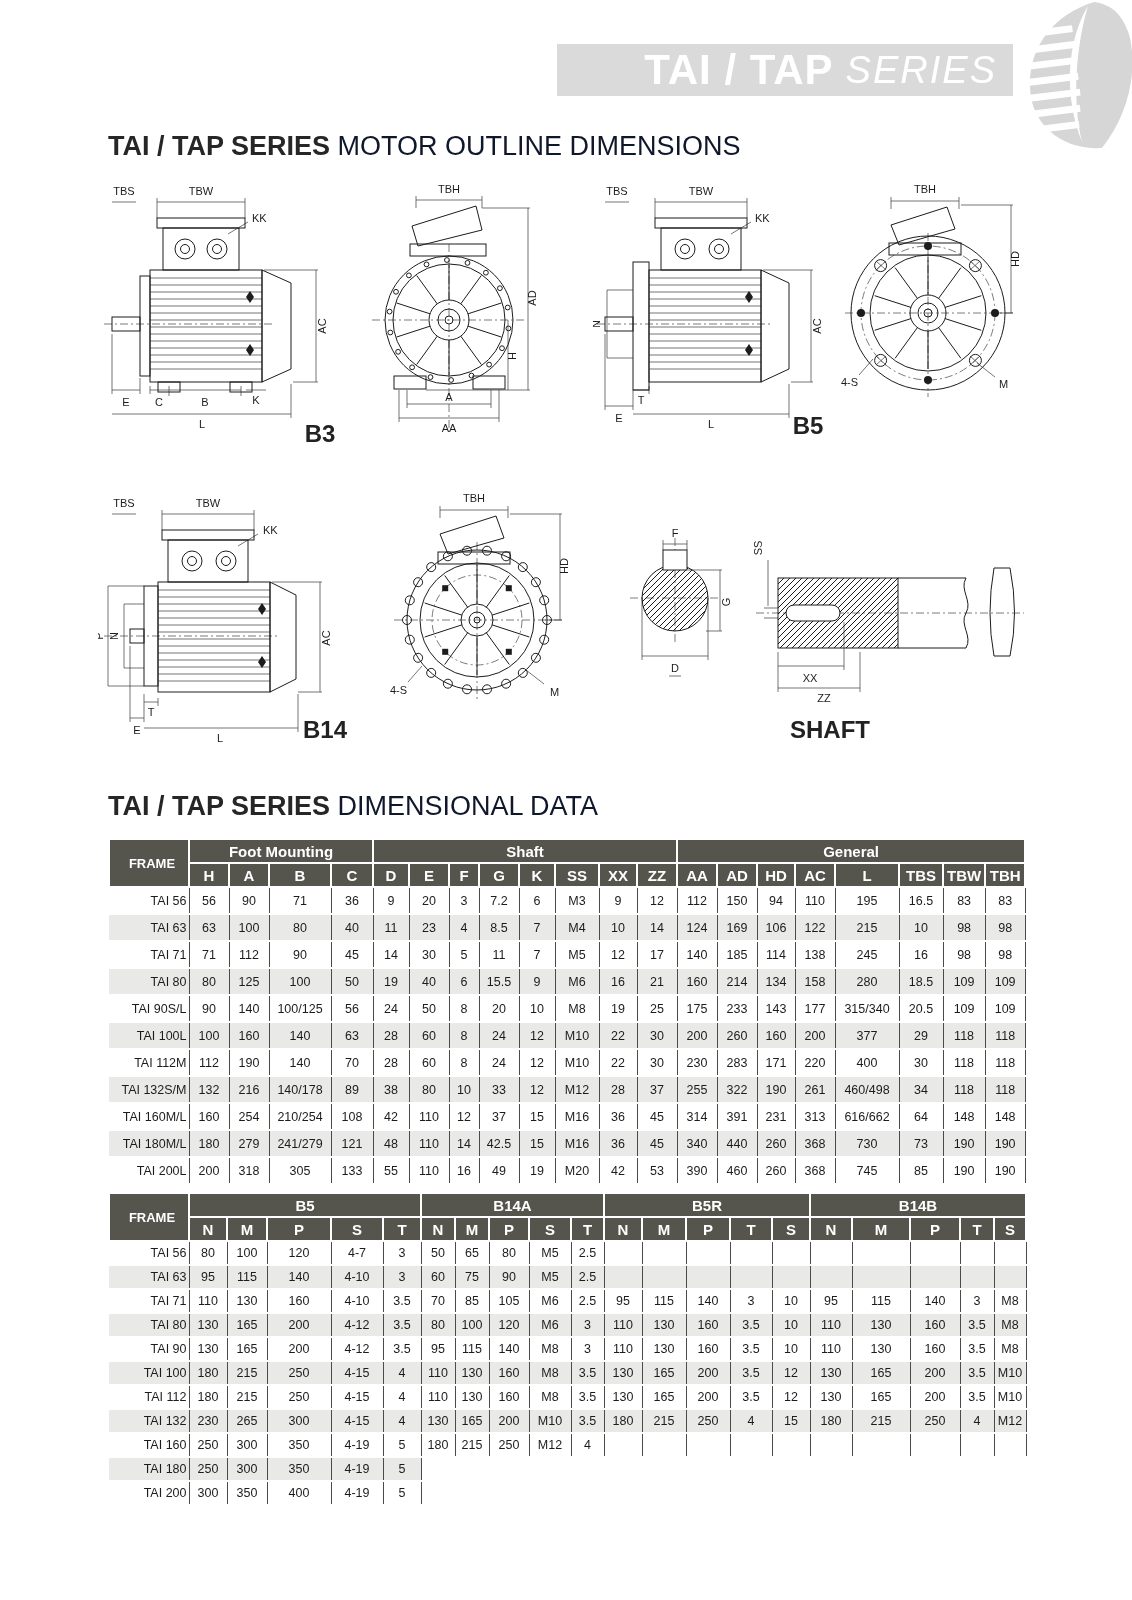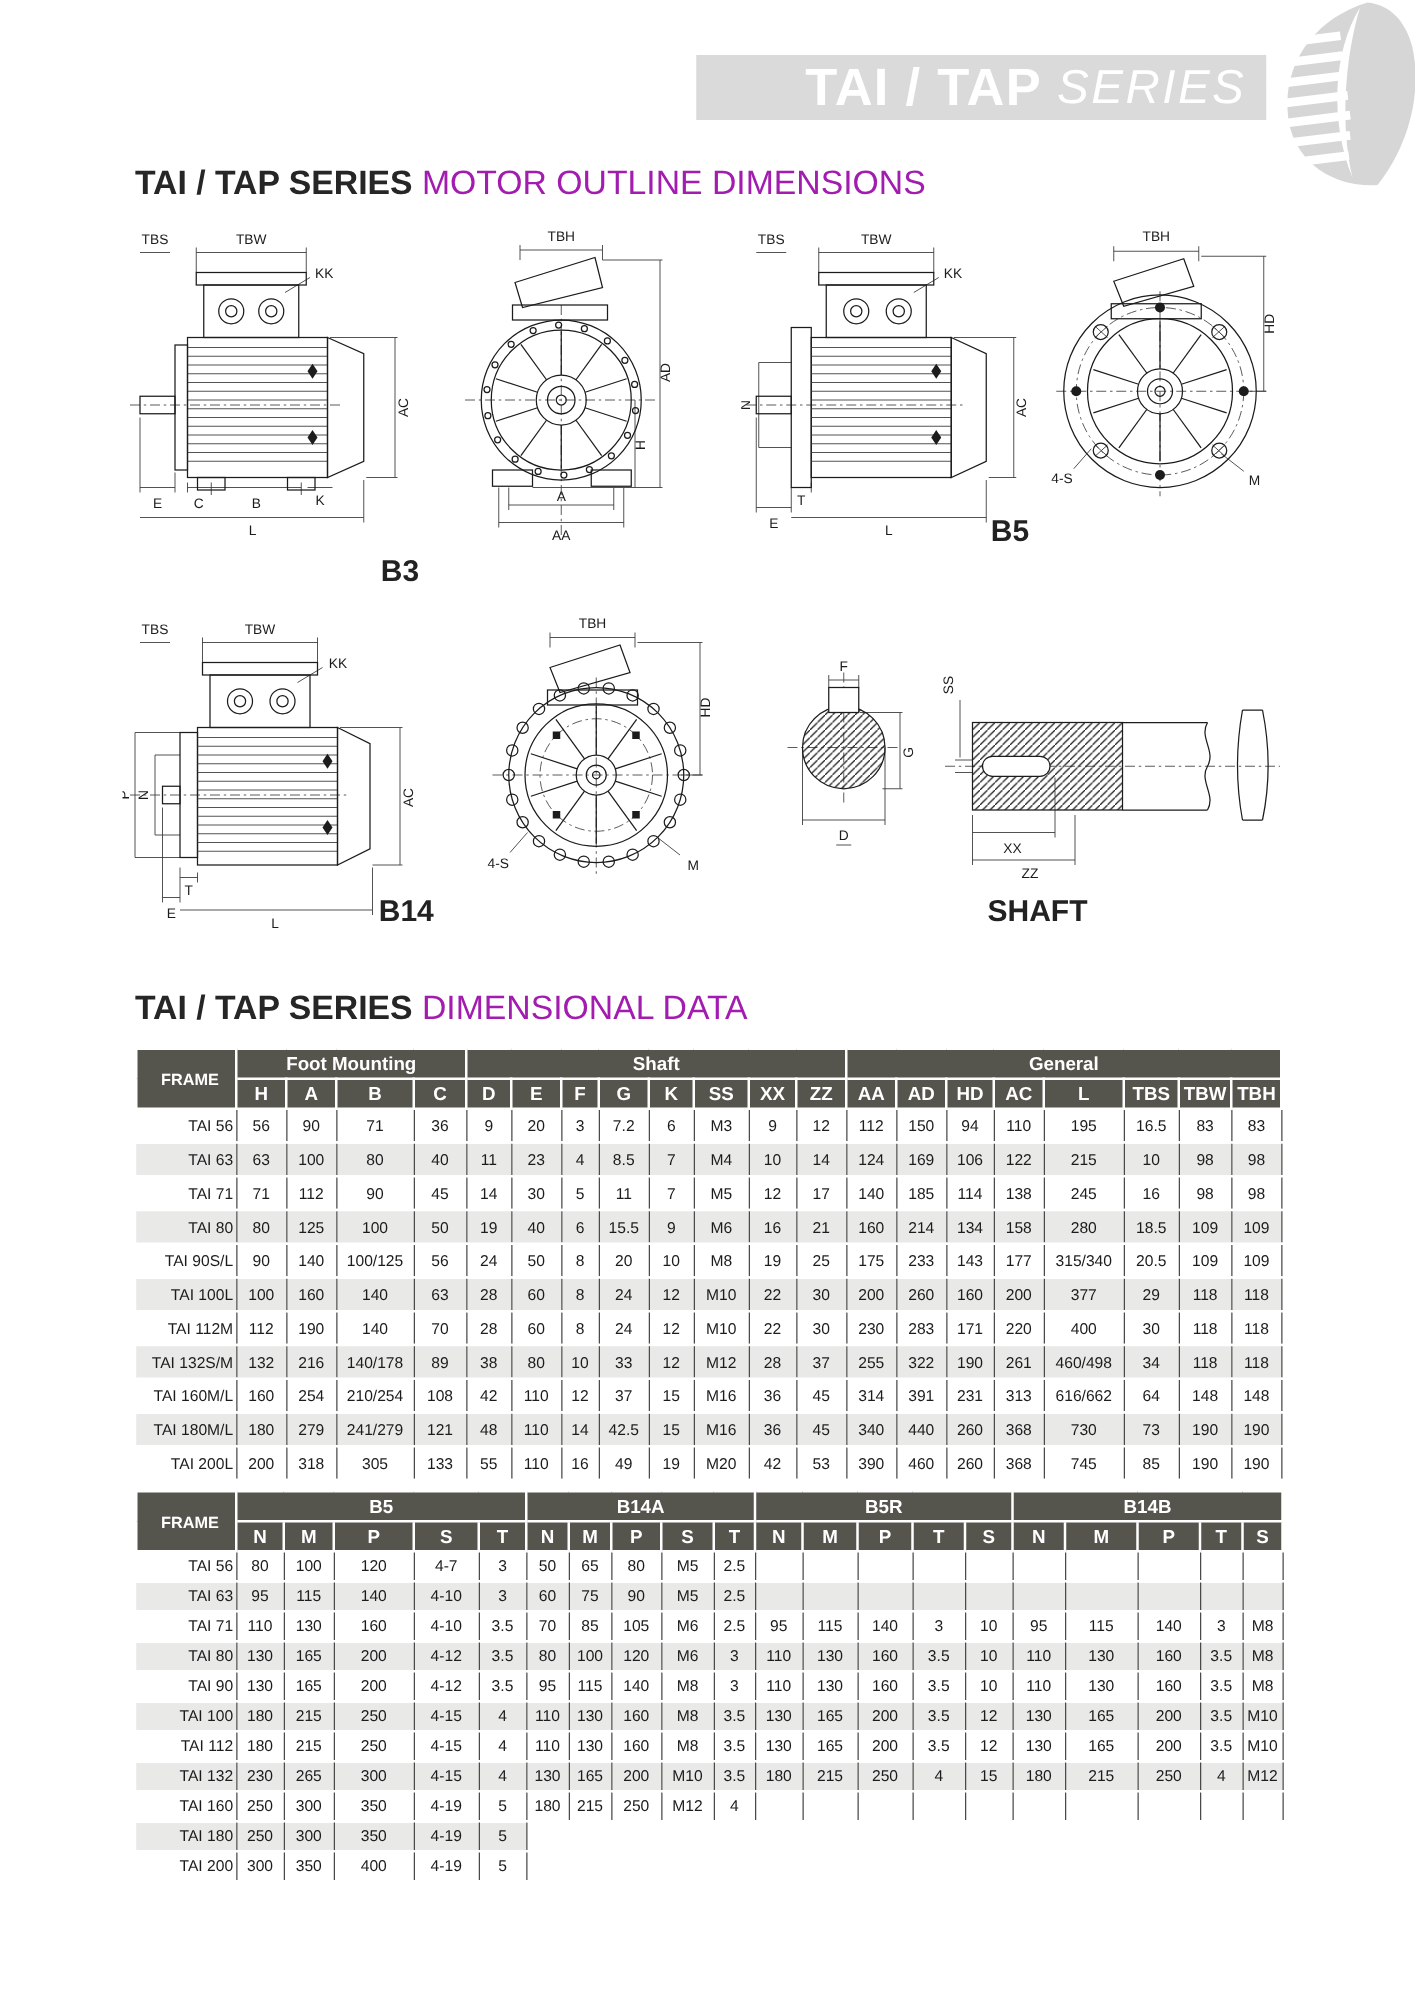--- a/index.html
+++ b/index.html
@@ -8,21 +8,21 @@
   
   .banner{position:absolute;left:557px;top:44px;width:456px;height:52px;
           background:var(--banner-bg,#dadada);display:flex;align-items:center;
           justify-content:flex-end;padding-right:16px;box-sizing:border-box;gap:12px;}
   .banner .b1{font-size:42px;font-weight:bold;color:#fff;letter-spacing:1px;}
   .banner .b2{font-size:38px;font-style:italic;color:#fff;font-weight:400;letter-spacing:2px;}
   .logo{position:absolute;top:0;right:-8px;}
   
   .title{position:absolute;left:108px;font-size:27px;white-space:nowrap;color:#262626;}
   .title .bold{font-weight:bold;}
-  .title .rest{font-weight:400;color:#a21caf;}
+  .title .rest{font-weight:400;color:#0f172a;}
   .t1{top:131px;} .t2{top:791px;}
   
   .dr{position:absolute;}
   .dr line,.dr rect,.dr circle,.dr polygon,.dr path,.dr polyline{stroke:#1c1c1c;stroke-width:1;fill:none;}
   .dr .thin line,.dr line.thin{stroke-width:0.7;stroke:#3a3a3a;}
   .dr .dash{stroke-dasharray:8 3 2 3;stroke-width:0.7;stroke:#444;}
   .dr text{stroke:none;fill:#1c1c1c;font-family:"Liberation Sans",sans-serif;font-size:11px;}
   .dr .fw{fill:#fff;}
   .dr .fd{fill:#1c1c1c;stroke:none;}
   .caption{position:absolute;font-size:24px;font-weight:bold;text-align:center;color:#222;}
@@ -197,21 +197,21 @@
       </g>
     <rect x="42" y="198" width="32" height="13"></rect>
     <rect x="121" y="198" width="32" height="13"></rect>
     <text x="97" y="15" text-anchor="middle">TBH</text>
     <text transform="rotate(-90 184 120)" x="184" y="120" text-anchor="middle">AD</text>
     <text transform="rotate(-90 164 178)" x="164" y="178" text-anchor="middle">H</text>
     <text x="97" y="223" text-anchor="middle">A</text>
     <text x="97" y="254" text-anchor="middle">AA</text>
   </svg>
 
-  <div class="caption" style="left:100px;top:444px;width:440px;">B3</div>
+  <div class="caption" style="left:100px;top:420px;width:440px;">B3</div>
 
   <svg class="dr" style="left:593px;top:178px" width="240" height="252" viewBox="0 0 240 252">
     <g class="thin">
       <line x1="12" y1="24" x2="36" y2="24"></line>
       <line x1="62" y1="24" x2="154" y2="24"></line>
       <line x1="62" y1="20" x2="62" y2="40"></line>
         <line x1="154" y1="20" x2="154" y2="40"></line>
       <line x1="158" y1="44" x2="138" y2="56"></line>
       <line x1="14" y1="112" x2="14" y2="180"></line>
       <line x1="14" y1="112" x2="40" y2="112"></line>

